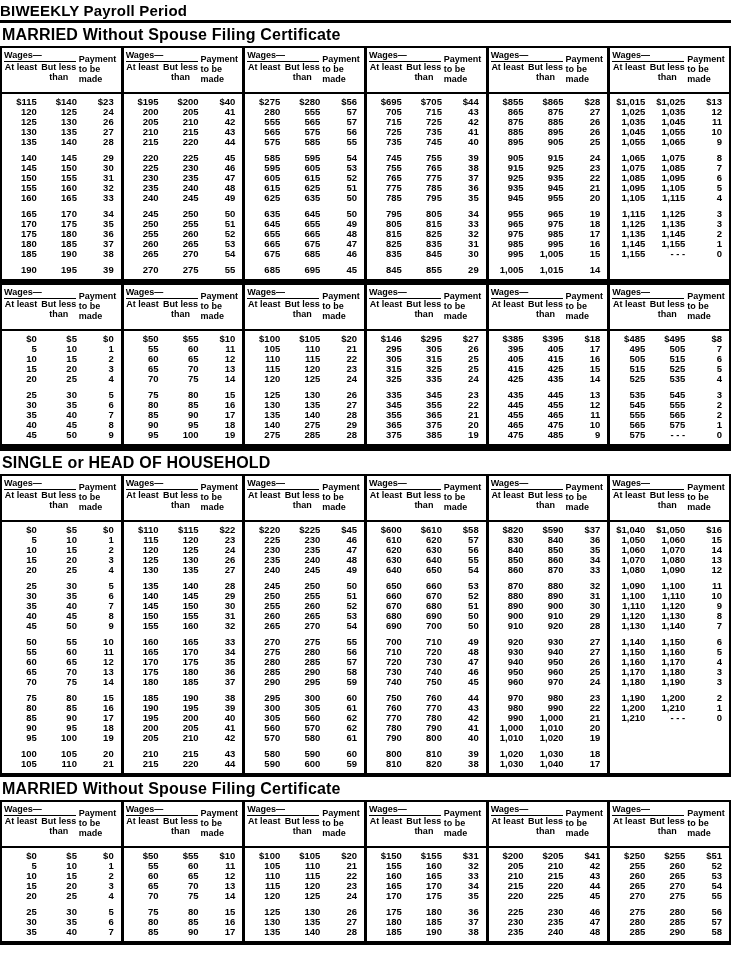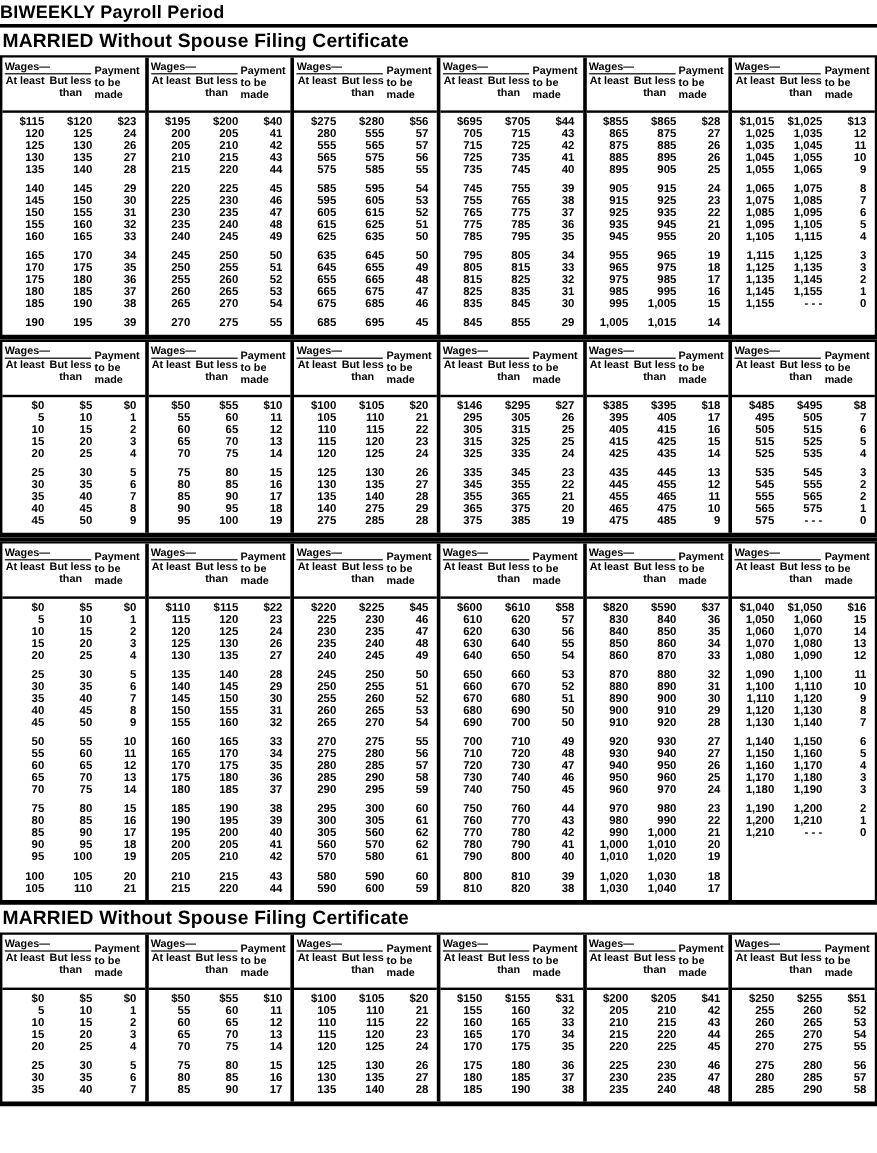--- a/index.html
+++ b/index.html
@@ -43,21 +43,21 @@
               <div class="sub">
                 <span>At least</span>
                 <span>But less than</span>
               </div>
             </div>
             <div class="pay">Payment to be made</div>
           </div>
           <div class="gbody">
             <div class="row">
               <span class="c0">$115</span>
-              <span class="c1">$120</span>
+              <span class="c1">$140</span>
               <span class="c2">$23</span>
             </div>
             <div class="row">
               <span class="c0">120</span>
               <span class="c1">125</span>
               <span class="c2">24</span>
             </div>
             <div class="row">
               <span class="c0">125</span>
               <span class="c1">130</span>
@@ -983,20 +983,21 @@
               <span class="c2">0</span>
             </div>
           </div>
         </div>
       </div>
   </section>
 
   <div class="rule"></div>
 
   <section>
+    <h2 class="sec-title">SINGLE or HEAD OF HOUSEHOLD</h2>
     <div class="table">
         <div class="group">
           <div class="ghead">
             <div class="wages">
               <div class="wlabel">Wages—</div>
               <div class="sub">
                 <span>At least</span>
                 <span>But less than</span>
               </div>
             </div>

